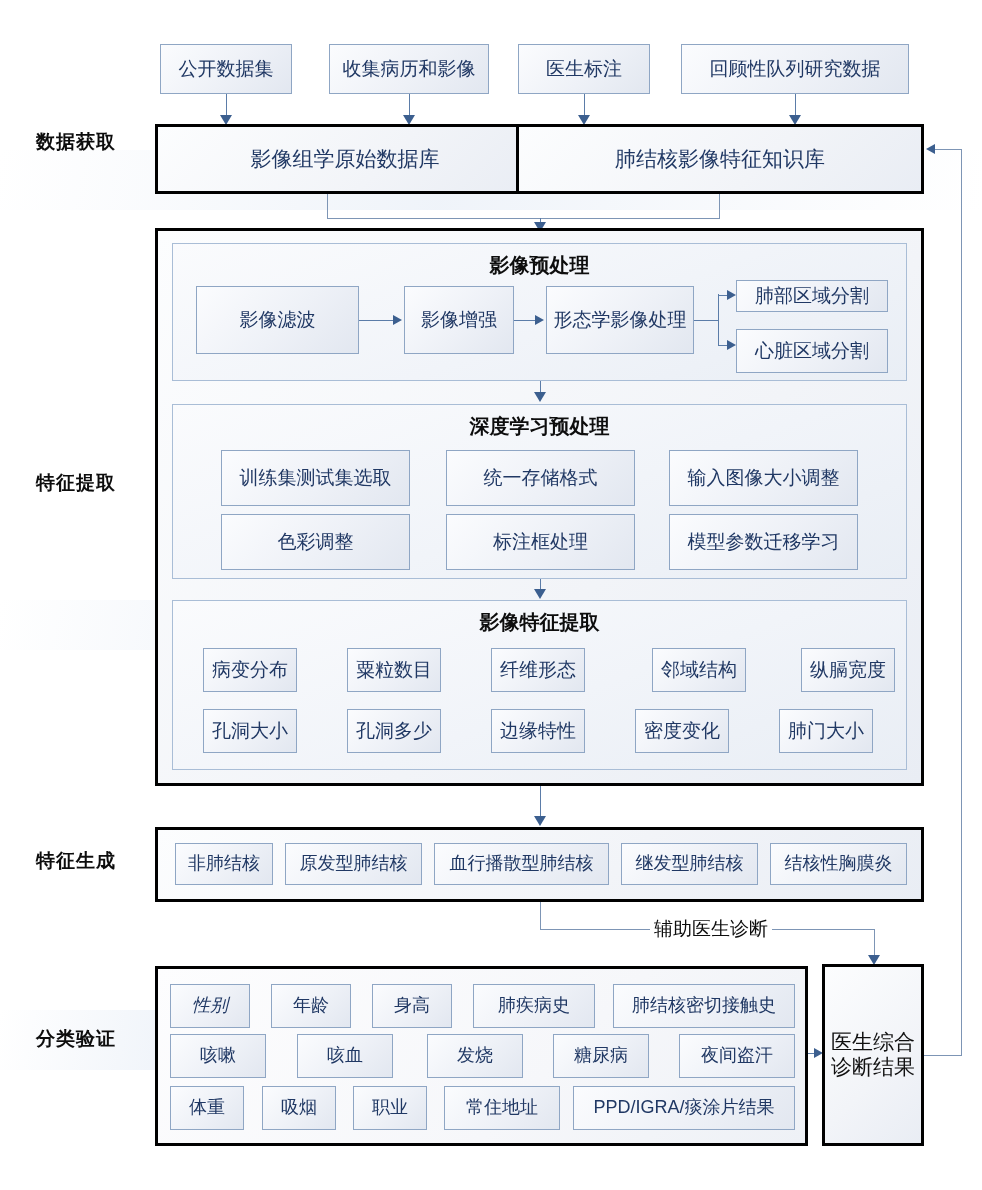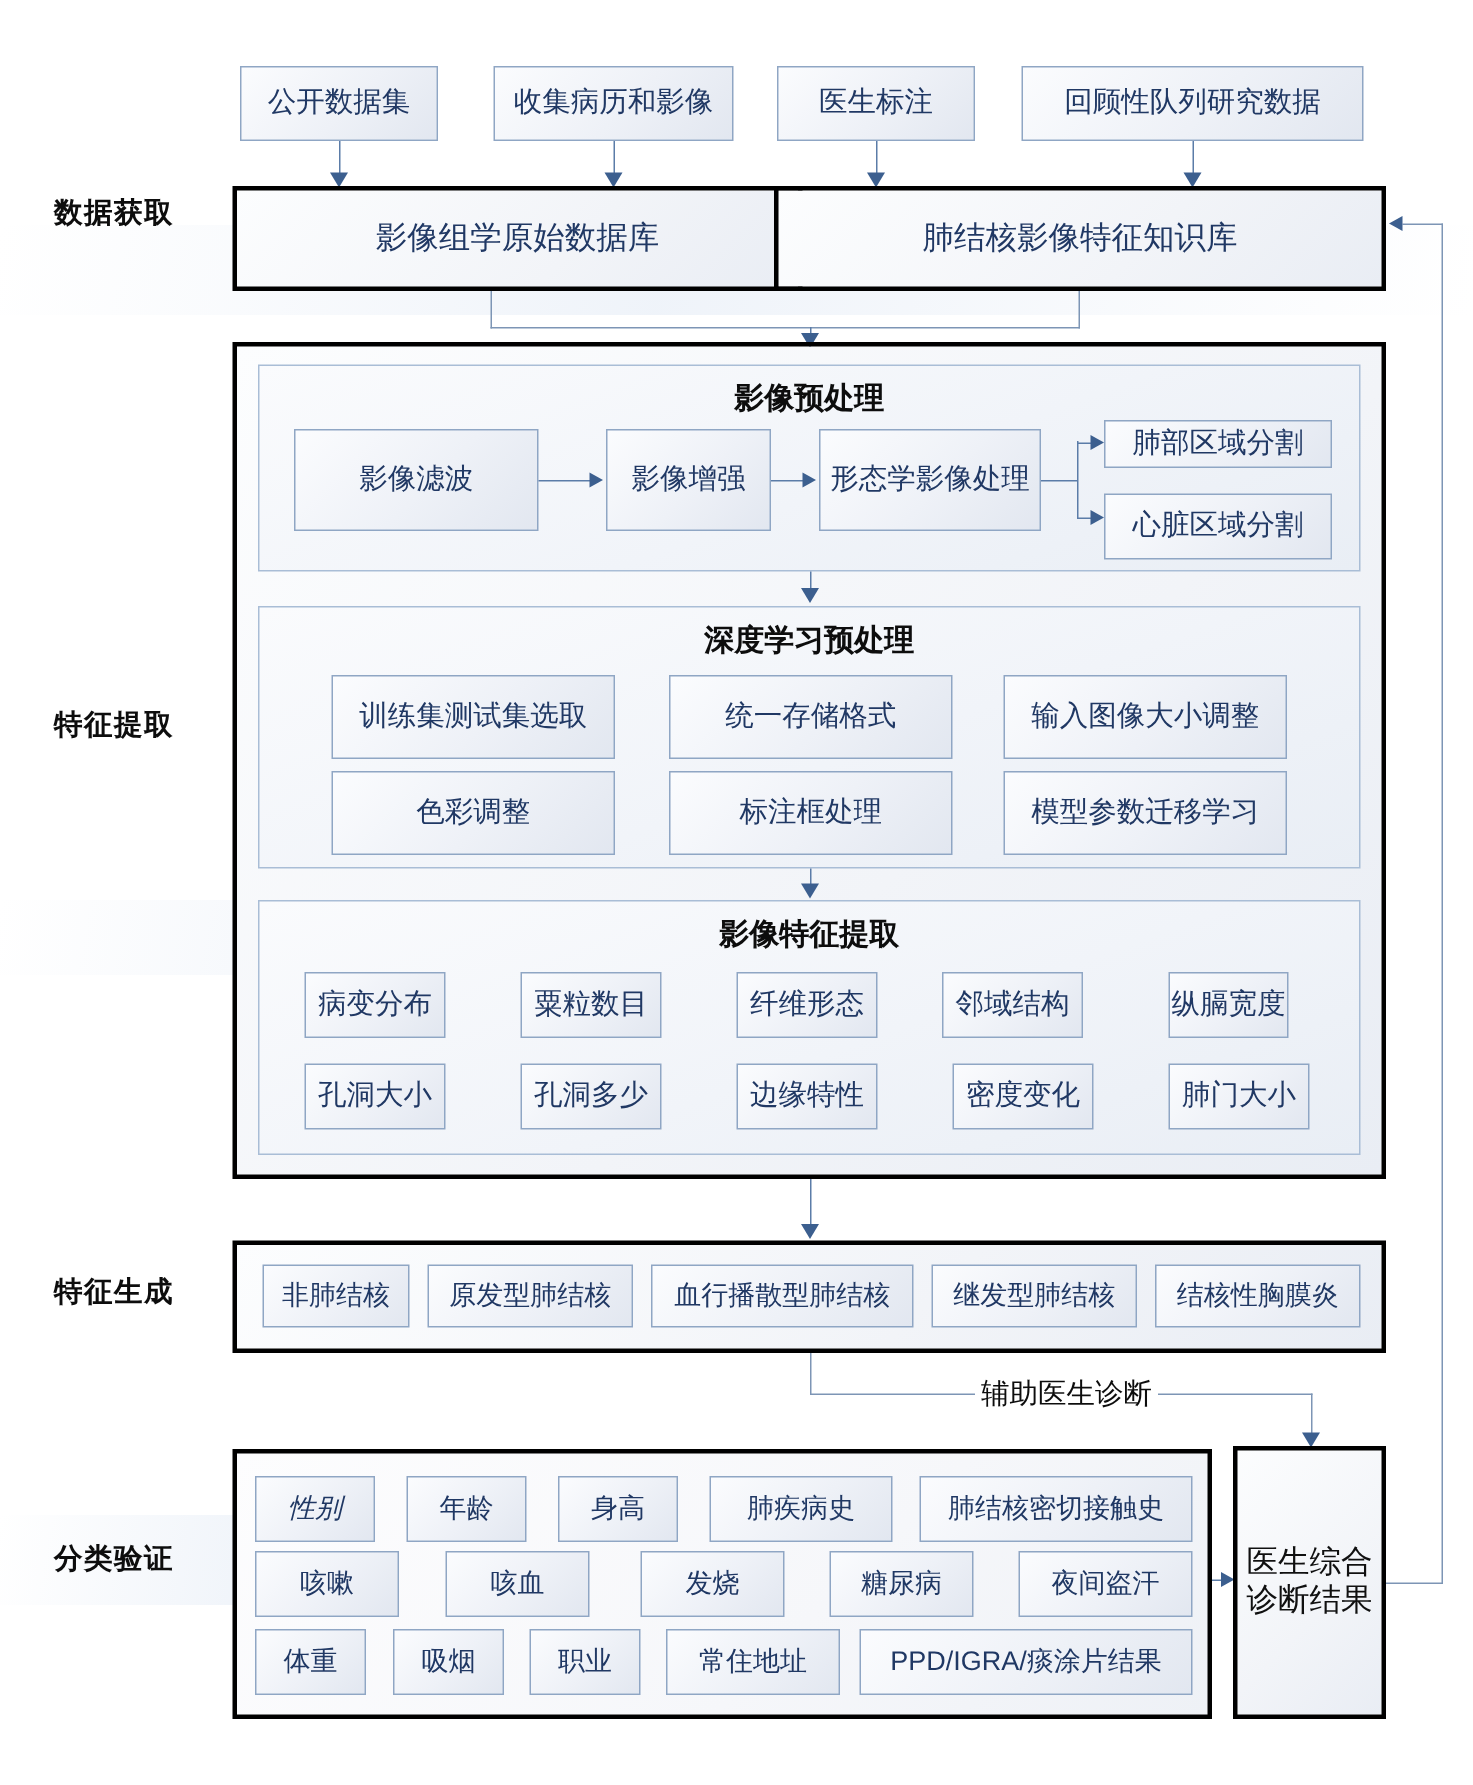--- a/index.html
+++ b/index.html
@@ -210,22 +210,22 @@
 
   <div class="vline" style="left:540px;top:579px;height:14px;"></div>
   <div class="arrow-down" style="left:534px;top:589px;"></div>
 
   <div class="group" style="left:172px;top:600px;width:735px;height:170px;"></div>
   <div class="group-title" style="left:172px;top:609px;width:735px;">影像特征提取</div>
 
   <div class="box leaf" style="left:203px;top:648px;width:94px;height:44px;">病变分布</div>
   <div class="box leaf" style="left:347px;top:648px;width:94px;height:44px;">粟粒数目</div>
   <div class="box leaf" style="left:491px;top:648px;width:94px;height:44px;">纤维形态</div>
-  <div class="box leaf" style="left:628px;top:648px;width:94px;height:44px;">邻域结构</div>
-  <div class="box leaf" style="left:779px;top:648px;width:80px;height:44px;">纵膈宽度</div>
+  <div class="box leaf" style="left:652px;top:648px;width:94px;height:44px;">邻域结构</div>
+  <div class="box leaf" style="left:801px;top:648px;width:94px;height:44px;">纵膈宽度</div>
 
   <div class="box leaf" style="left:203px;top:709px;width:94px;height:44px;">孔洞大小</div>
   <div class="box leaf" style="left:347px;top:709px;width:94px;height:44px;">孔洞多少</div>
   <div class="box leaf" style="left:491px;top:709px;width:94px;height:44px;">边缘特性</div>
   <div class="box leaf" style="left:635px;top:709px;width:94px;height:44px;">密度变化</div>
   <div class="box leaf" style="left:779px;top:709px;width:94px;height:44px;">肺门大小</div>
 
   <div class="vline" style="left:540px;top:786px;height:36px;"></div>
   <div class="arrow-down" style="left:534px;top:816px;"></div>
 

